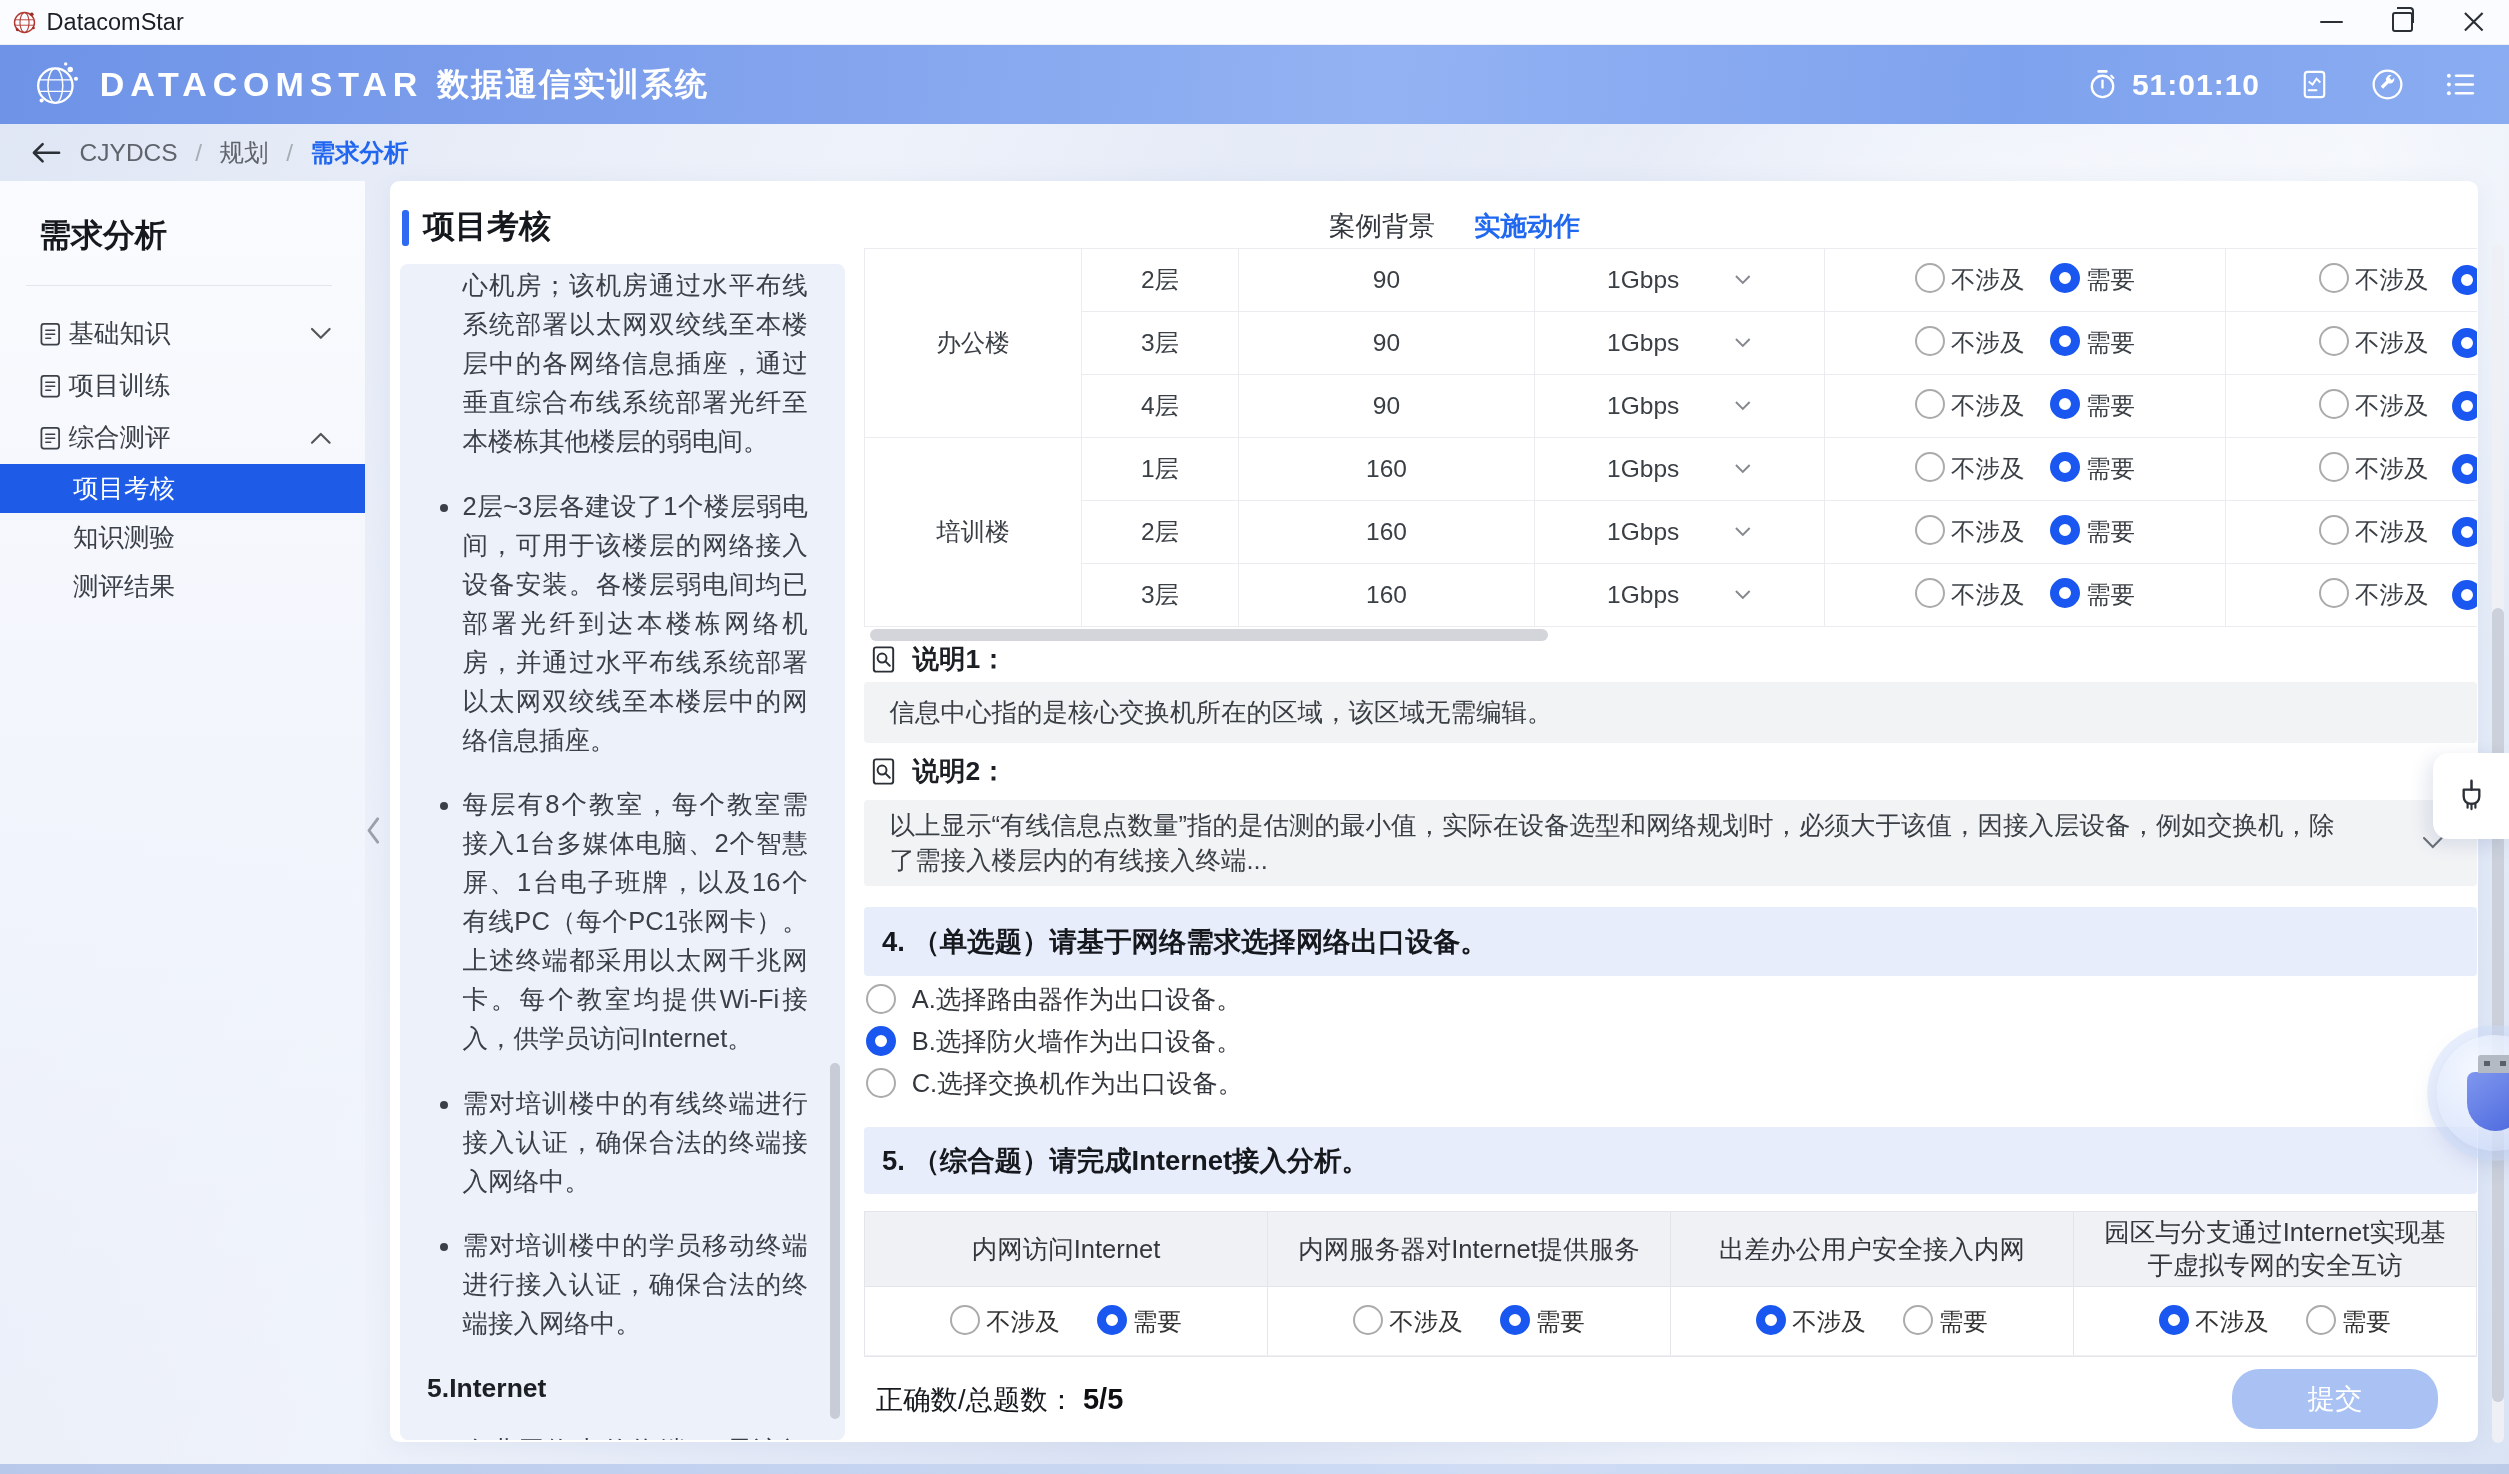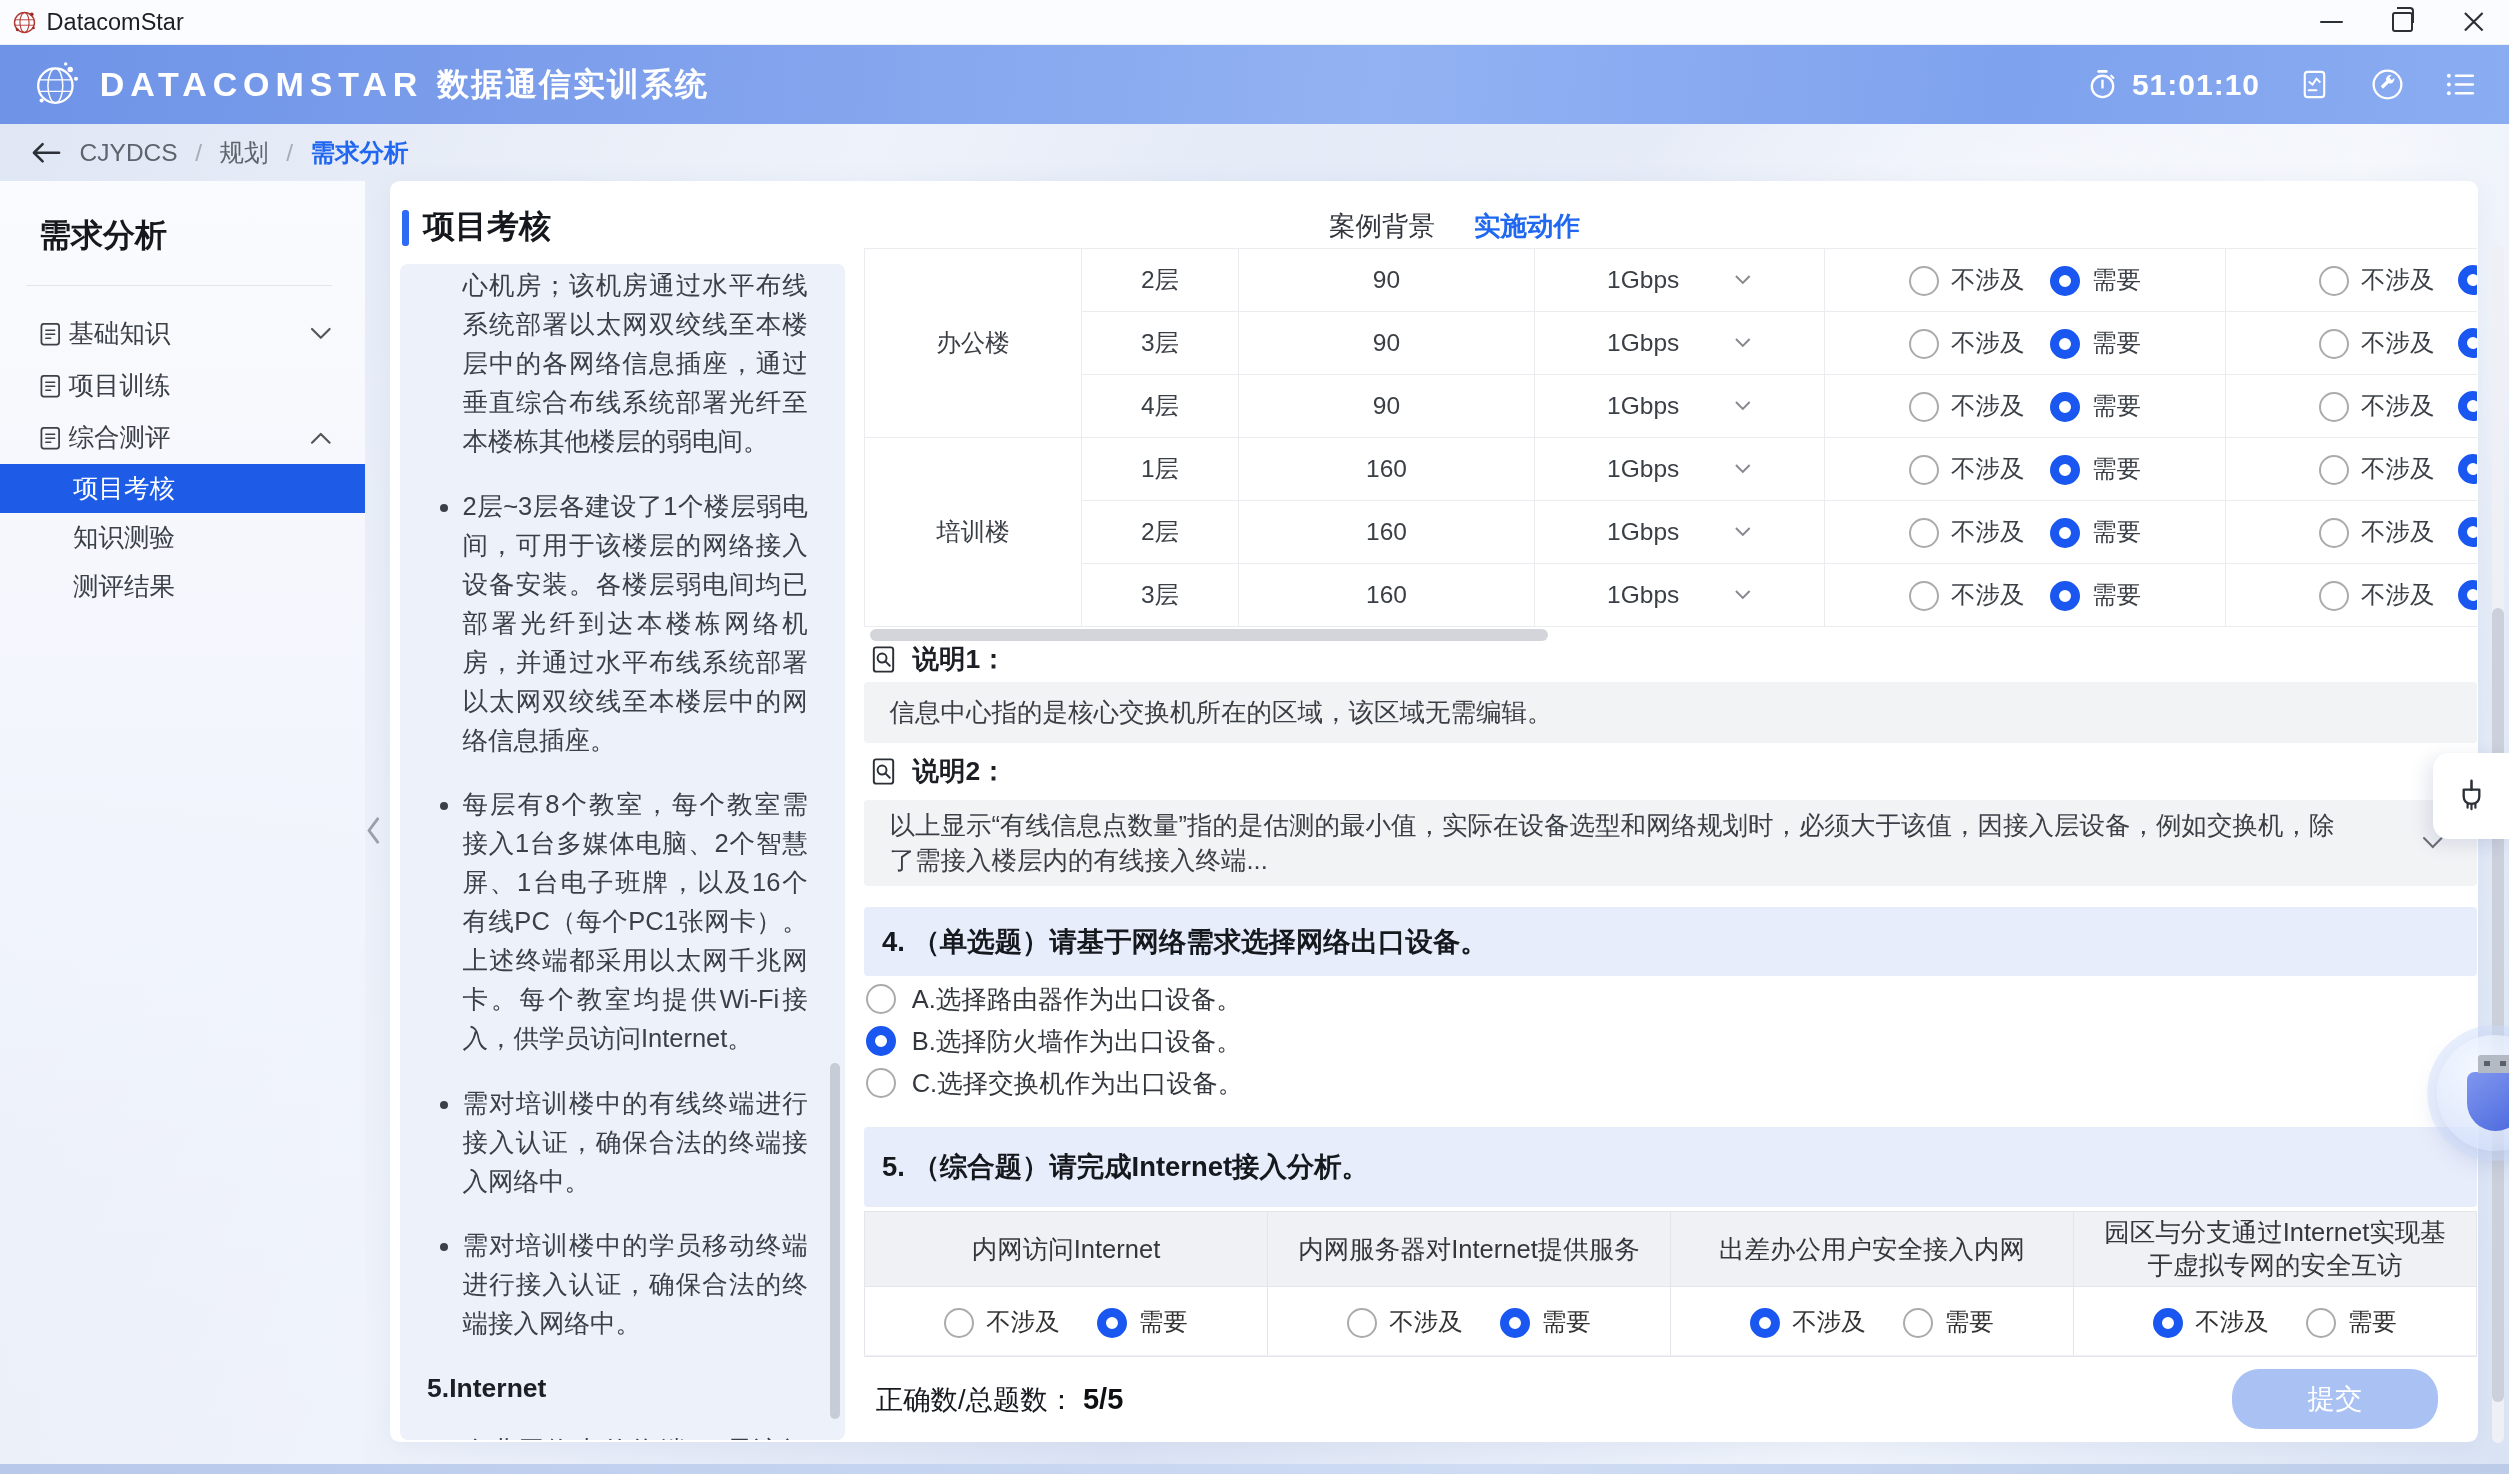--- a/index.html
+++ b/index.html
@@ -60,21 +60,21 @@
   .collapse-handle{position:absolute;left:-33px;top:622px;width:31px;height:55px;display:flex;align-items:center;justify-content:center;}
   
   .exam{position:absolute;left:474px;top:64px;width:1613px;height:1198px;overflow:hidden;font-size:24.5px;}
   table.area{position:absolute;top:2.9px;left:0;border-collapse:collapse;table-layout:fixed;width:1613px;}
   table.area td{border:1px solid #ebecf0;height:62px;text-align:center;vertical-align:middle;color:#3a3f45;background:#fff;padding:0;}
   td.gtop{vertical-align:top;padding-top:35px;}
   .bwsel{display:flex;align-items:center;justify-content:center;gap:55px;}
   .rgroup{display:flex;align-items:center;justify-content:center;gap:25.5px;}
   .rgroup2{display:flex;align-items:center;padding-left:93px;gap:23.5px;white-space:nowrap;}
   td.r2{overflow:hidden;}
-  .opt{display:inline-flex;align-items:flex-end;gap:12px;}
+  .opt{display:inline-flex;align-items:flex-start;gap:6px;}
   .rdo{width:30px;height:30px;border-radius:50%;border:2.5px solid #ababab;background:#fff;box-sizing:border-box;flex:none;}
   .rdo.sel{border:9.3px solid #1a57f0;}
   .hscroll{position:absolute;top:384px;left:5.9px;width:678px;height:11.8px;border-radius:5.9px;background:#d3d5db;}
   .note-label{position:absolute;left:3.9px;display:flex;align-items:center;gap:13.7px;font-size:26.5px;font-weight:bold;color:#1c1f24;}
   .note-box{position:absolute;left:0;right:0;background:#f2f3f5;border-radius:3.9px;color:#3a3f45;font-size:25.5px;display:flex;align-items:center;box-sizing:border-box;padding:0 127px 0 25.5px;}
   .expand-chev{position:absolute;right:33px;top:50%;transform:translateY(-50%);}
   .qband{position:absolute;left:0;right:0;height:69px;background:#e8edfb;border-radius:3.9px;display:flex;align-items:center;padding-left:18px;box-sizing:border-box;font-size:27.4px;font-weight:bold;color:#15181d;}
   .q4opt{position:absolute;left:2px;height:42px;display:flex;align-items:center;gap:15.7px;font-size:25.5px;color:#33373d;}
   table.q5{position:absolute;top:966px;left:0;border-collapse:collapse;table-layout:fixed;width:1613px;}
   table.q5 th{border:1px solid #e4e5ea;background:#f0f1f4;height:74px;font-size:25.5px;font-weight:normal;color:#33373d;text-align:center;vertical-align:middle;line-height:33px;padding:0 25.5px;}
@@ -559,21 +559,21 @@
       </div>
       <div class="q4opt" style="top:775px;">
         <span class="rdo sel"></span>
         <span>B.选择防火墙作为出口设备。</span>
       </div>
       <div class="q4opt" style="top:817px;">
         <span class="rdo"></span>
         <span>C.选择交换机作为出口设备。</span>
       </div>
 
-      <div class="qband" style="top:882px;height:80px;">
+      <div class="qband" style="top:882px;height:67px;">
         <span>5. （综合题）请完成Internet接入分析。</span>
       </div>
       <table class="q5">
         <tbody>
             <tr>
           <th>内网访问Internet</th>
           <th>内网服务器对Internet提供服务</th>
           <th>出差办公用户安全接入内网</th>
           <th>园区与分支通过Internet实现基于虚拟专网的安全互访</th>
         </tr>

